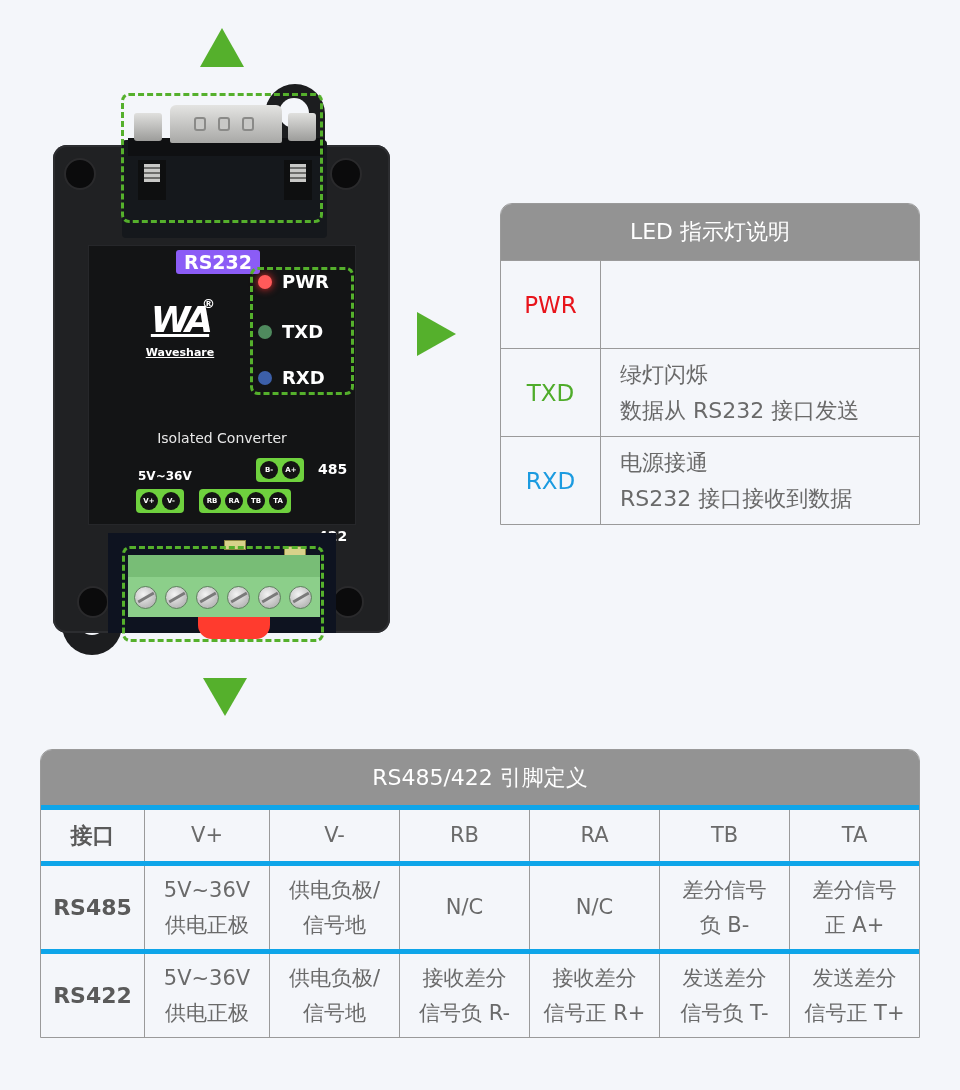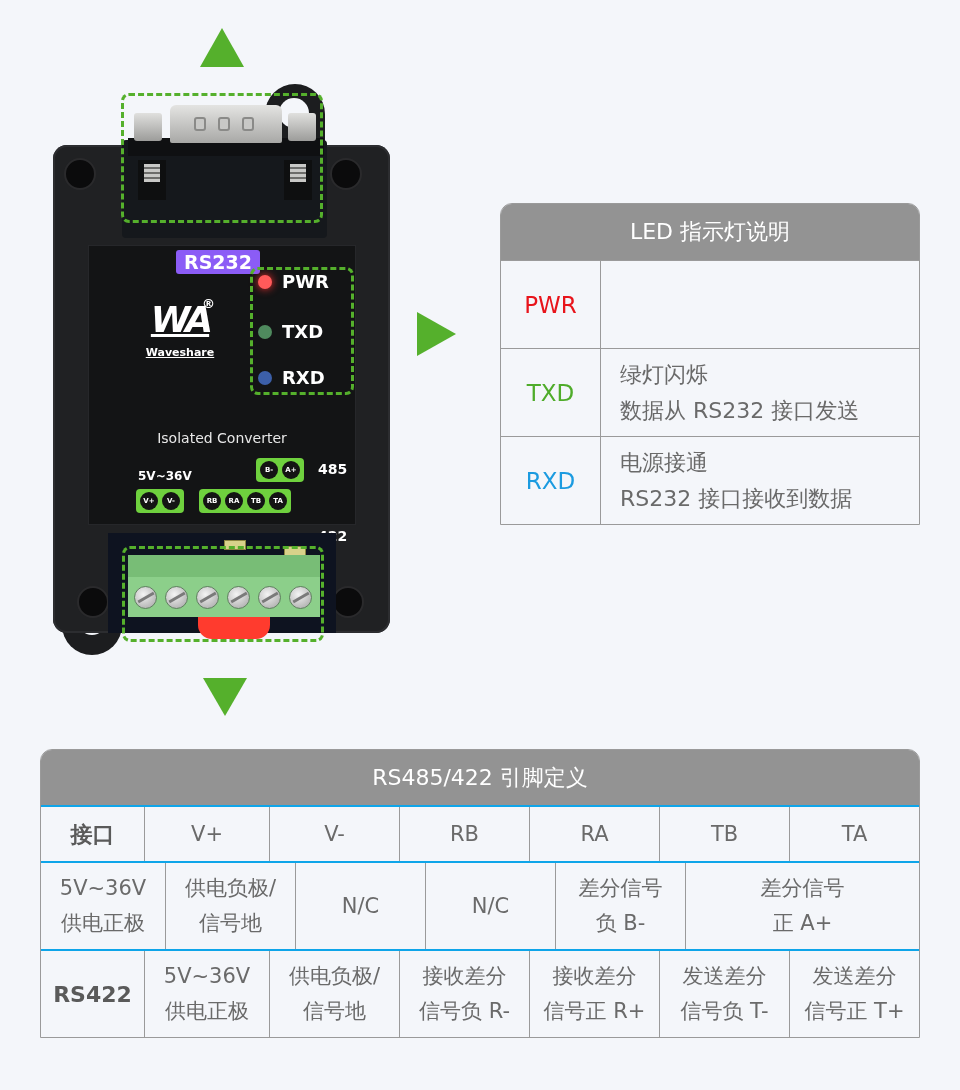--- a/index.html
+++ b/index.html
@@ -59,21 +59,21 @@
   
   .led-table { position: absolute; left: 500px; top: 203px; width: 420px; border: 1px solid #9a9a9a; border-radius: 12px 12px 0 0; overflow: hidden; background: #f4f6fa; }
   .tbl-head { background: #939393; color: #fff; text-align: center; font-size: 22px; height: 56px; line-height: 56px; }
   .led-row-t { display: flex; height: 88px; border-top: 1px solid #9a9a9a; }
   .led-name { width: 100px; border-right: 1px solid #9a9a9a; display: flex; align-items: center; justify-content: center; font-size: 23px; }
   .led-desc { flex: 1; padding-left: 19px; display: flex; flex-direction: column; justify-content: center; font-size: 22px; color: #6a6a6a; line-height: 36px; }
 
   
   .pin-table { position: absolute; left: 40px; top: 749px; width: 880px; border: 1px solid #9a9a9a; border-radius: 12px 12px 0 0; overflow: hidden; background: #f4f6fa; }
   .pin-table .tbl-head { height: 55px; line-height: 55px; font-size: 22px; }
-  .prow { display: flex; border-top: 2px solid #0ea5e9; }
+  .prow { display: flex; border-top: 5px solid #0ea5e9; }
   .prow.h { height: 56px; }
   .prow.b { height: 88px; }
   .pcell { border-right: 1px solid #9a9a9a; display: flex; flex-direction: column; align-items: center; justify-content: center; text-align: center; font-size: 21px; color: #6a6a6a; line-height: 35px; }
   .pcell:last-child { border-right: none; }
   .pcell.first { font-weight: bold; color: #5a5a5a; font-size: 22px; }
   .c0 { width: 104px; } .c1 { width: 125px; } .c2 { width: 130px; } .c3 { width: 130px; } .c4 { width: 130px; } .c5 { width: 130px; } .c6 { flex: 1; }
 </style>
 </head>
 <body>
 
@@ -193,20 +193,21 @@
   <div class="prow h">
     <div class="pcell c0 first">接口</div>
     <div class="pcell c1">V+</div>
     <div class="pcell c2">V-</div>
     <div class="pcell c3">RB</div>
     <div class="pcell c4">RA</div>
     <div class="pcell c5">TB</div>
     <div class="pcell c6">TA</div>
   </div>
   <div class="prow b">
+    <div class="pcell c0 first">RS485</div>
     <div class="pcell c1">
         <span>5V~36V</span>
         <span>供电正极</span>
       </div>
     <div class="pcell c2">
         <span>供电负极/</span>
         <span>信号地</span>
       </div>
     <div class="pcell c3">
         <span>N/C</span>

